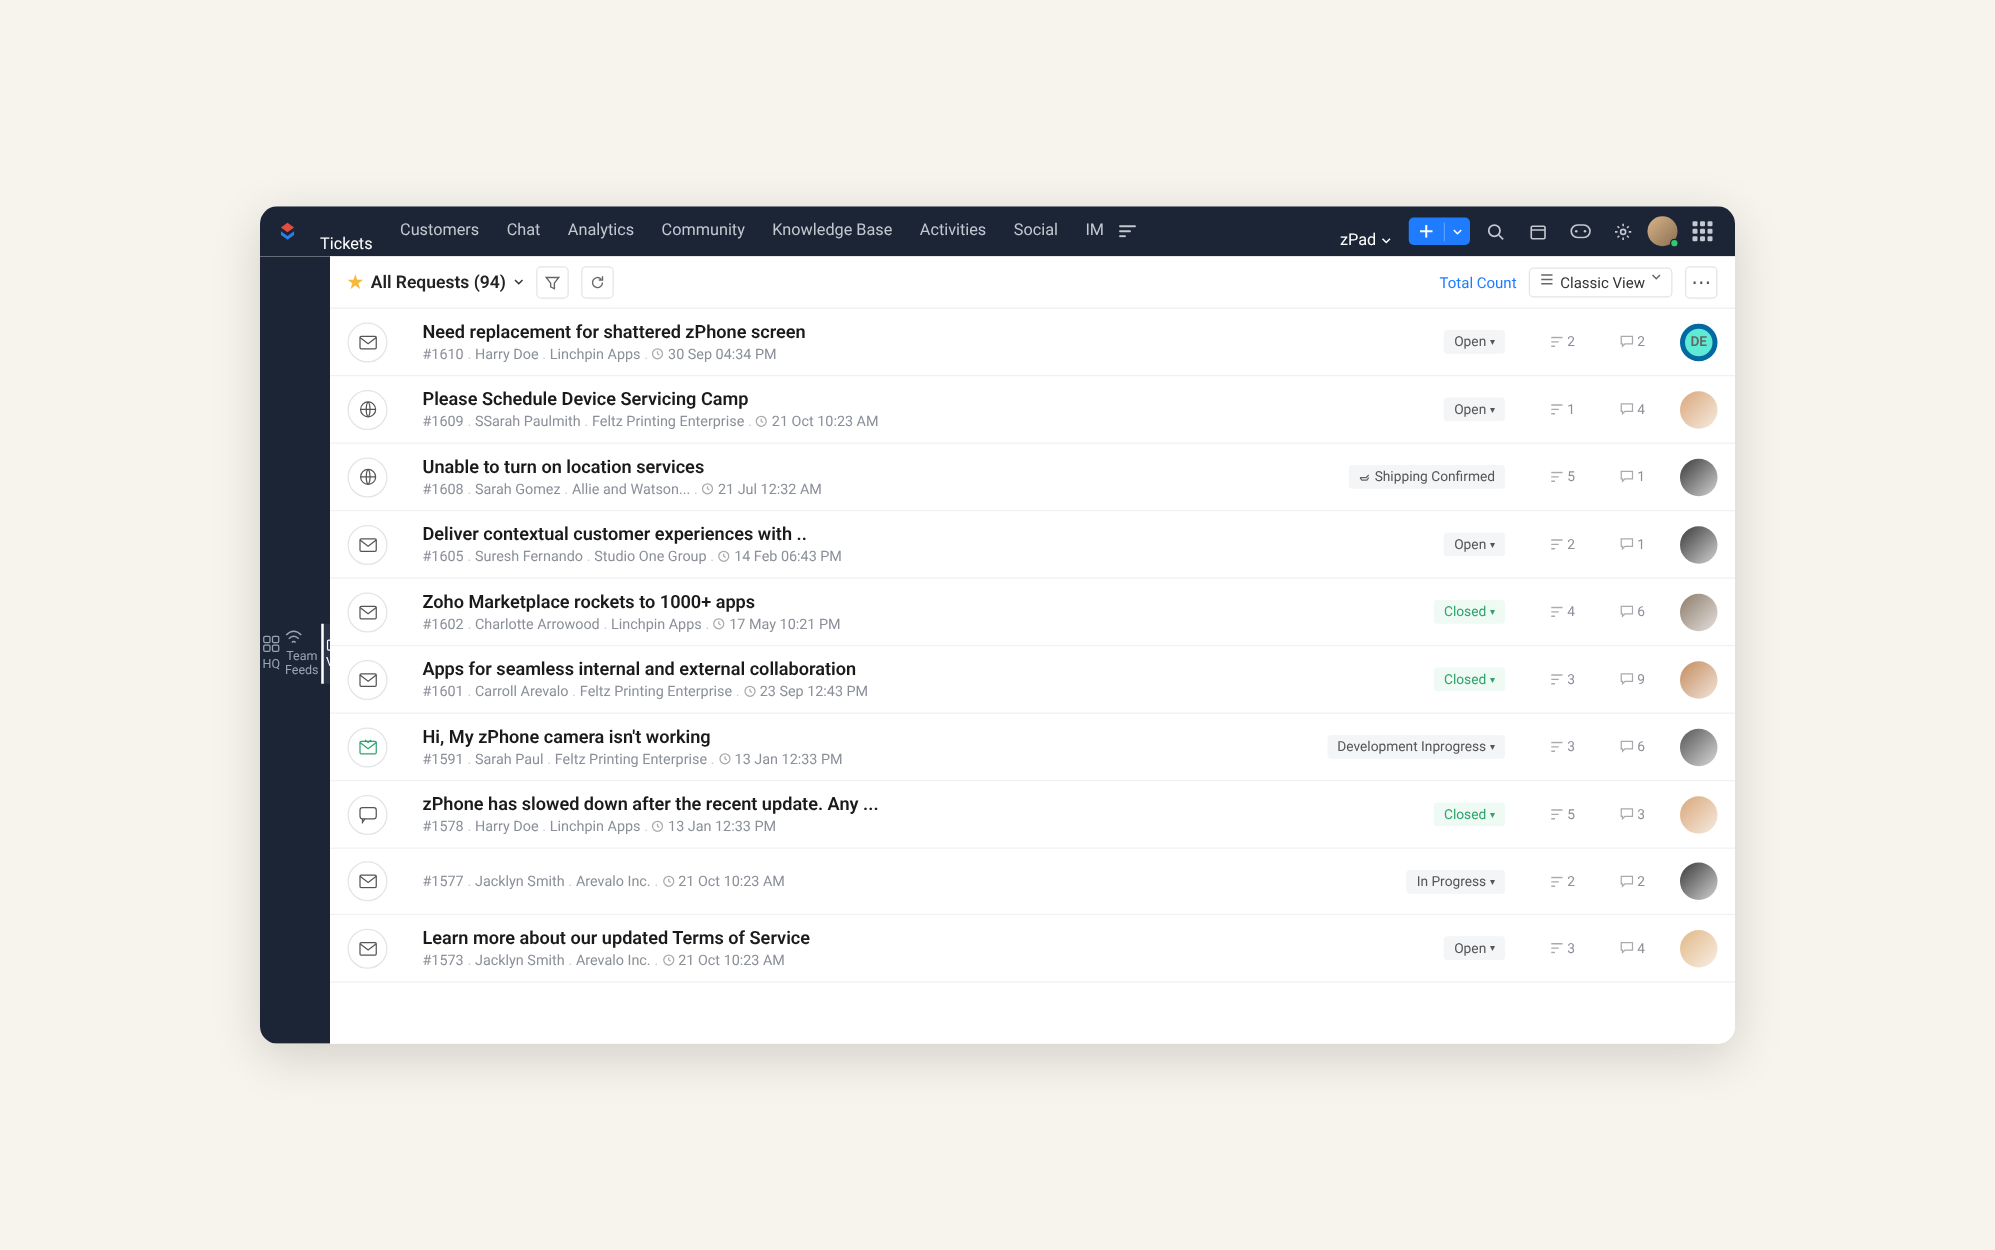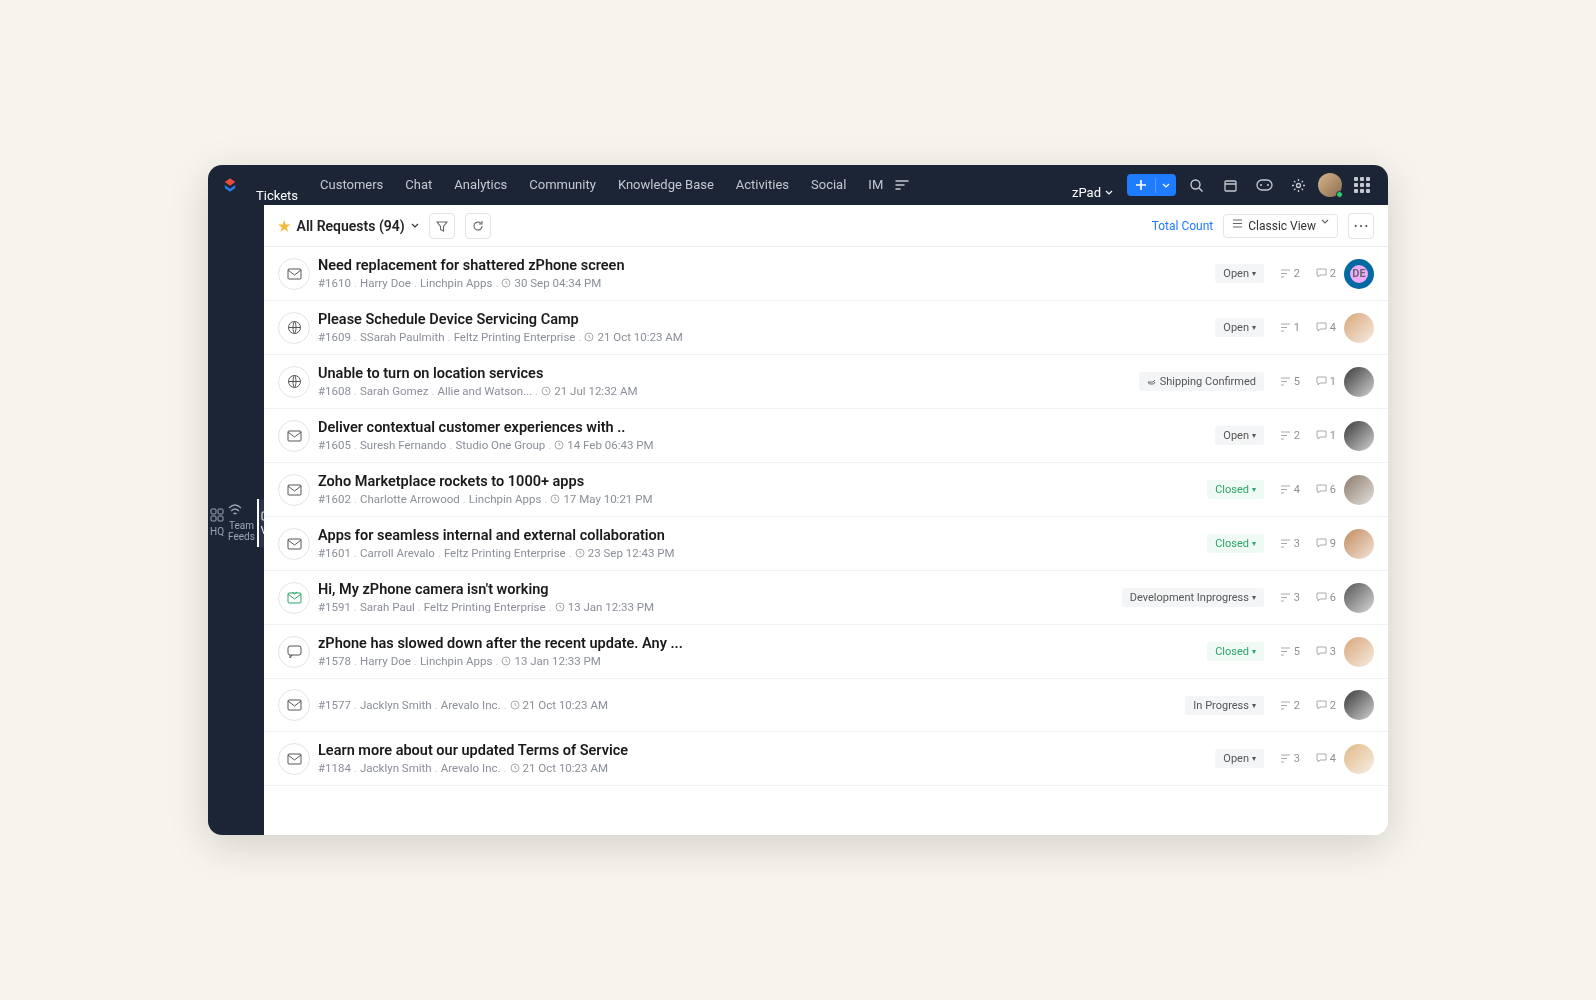--- a/index.html
+++ b/index.html
@@ -29,32 +29,32 @@
 .side-item .sicon { display: block; margin: 0 auto 4px; }
 .main { flex: 1; display: flex; flex-direction: column; background: #fff; overflow: hidden; }
 .toolbar { height: 42px; border-bottom: 1px solid #ebedf0; display: flex; align-items: center; padding: 0 14px; gap: 10px; }
 .view-title { font-size: 14px; font-weight: 600; color: #222; display: flex; align-items: center; gap: 6px; cursor: pointer; }
 .star { color: #f5b93e; }
 .tb-btn { width: 26px; height: 26px; border: 1px solid #e1e4e8; border-radius: 4px; display: flex; align-items: center; justify-content: center; cursor: pointer; color: #555; }
 .total-count { color: #1f7cff; font-size: 12px; cursor: pointer; }
 .classic-view { border: 1px solid #e1e4e8; border-radius: 4px; padding: 4px 8px; font-size: 12px; color: #333; cursor: pointer; display: flex; gap: 5px; }
 .more-btn { width: 26px; height: 26px; border: 1px solid #e1e4e8; border-radius: 4px; display: flex; align-items: center; justify-content: center; cursor: pointer; color: #555; }
 .ticket-list { flex: 1; overflow-y: auto; }
-.ticket-row { display: flex; align-items: center; padding: 10px 14px; border-bottom: 1px solid #f0f1f3; gap: 8px; }
+.ticket-row { display: flex; align-items: center; padding: 10px 14px; border-bottom: 1px solid #f0f1f3; gap: 28px; }
 .channel-icon { width: 32px; height: 32px; border: 1px solid #e1e4e8; border-radius: 50%; display: flex; align-items: center; justify-content: center; color: #555; flex-shrink: 0; }
 .ticket-content { flex: 1; min-width: 0; }
 .ticket-title { font-size: 14.5px; font-weight: 600; color: #1a1a1a; margin-bottom: 2px; }
 .ticket-meta { font-size: 11.5px; color: #8a8f98; display: flex; align-items: center; flex-wrap: wrap; gap: 3px; }
 .ticket-meta .dot { color: #c6cbd2; }
 .status-pill { font-size: 11px; padding: 3px 8px; border-radius: 3px; background: #f4f5f7; color: #555; display: flex; align-items: center; gap: 3px; cursor: pointer; }
 .status-pill.closed { color: #2ea36b; background: #eefaf3; }
 .status-pill .chev { font-size: 8px; }
 .count-col { display: flex; align-items: center; gap: 3px; color: #8a8f98; font-size: 11px; width: 28px; justify-content: flex-end; }
 .assignee { width: 30px; height: 30px; border-radius: 50%; flex-shrink: 0; display: flex; align-items: center; justify-content: center; font-size: 11px; font-weight: 600; color: #666; }
-.assignee.initials { border: 6px solid #0369a1; background: #f0abfc; }
+.assignee.initials { border: 4px solid #0369a1; background: #5eead4; }
 svg { display: block; }
 </style>
 </head>
 <body>
 
 <div class="app-window">
 
   <div class="topbar">
     <div class="logo">
       <svg viewBox="0 0 24 24">
@@ -591,21 +591,21 @@
           <div class="ticket-row">
             <div class="channel-icon">
               <svg width="15" height="12" viewBox="0 0 15 12">
                 <rect x="1" y="1" width="13" height="10" rx="1" stroke="#555" fill="none"></rect>
                 <path d="M1 2l6.5 5L14 2" stroke="#555" fill="none"></path>
               </svg>
             </div>
             <div class="ticket-content">
               <div class="ticket-title">Learn more about our updated Terms of Service</div>
               <div class="ticket-meta">
-                <span>#1184</span>
+                <span>#1573</span>
                 <span class="dot">.</span>
                 <span>Jacklyn Smith</span>
                 <span class="dot">.</span>
                 <span>Arevalo Inc.</span>
                 <span class="dot">.</span>
                 <svg width="10" height="10" viewBox="0 0 10 10" style="display:inline">
                   <circle cx="5" cy="5" r="4" stroke="#aaa" fill="none"></circle>
                   <path d="M5 3v2l1.5 1" stroke="#aaa" fill="none"></path>
                 </svg> 
                 <span>21 Oct 10:23 AM</span>

